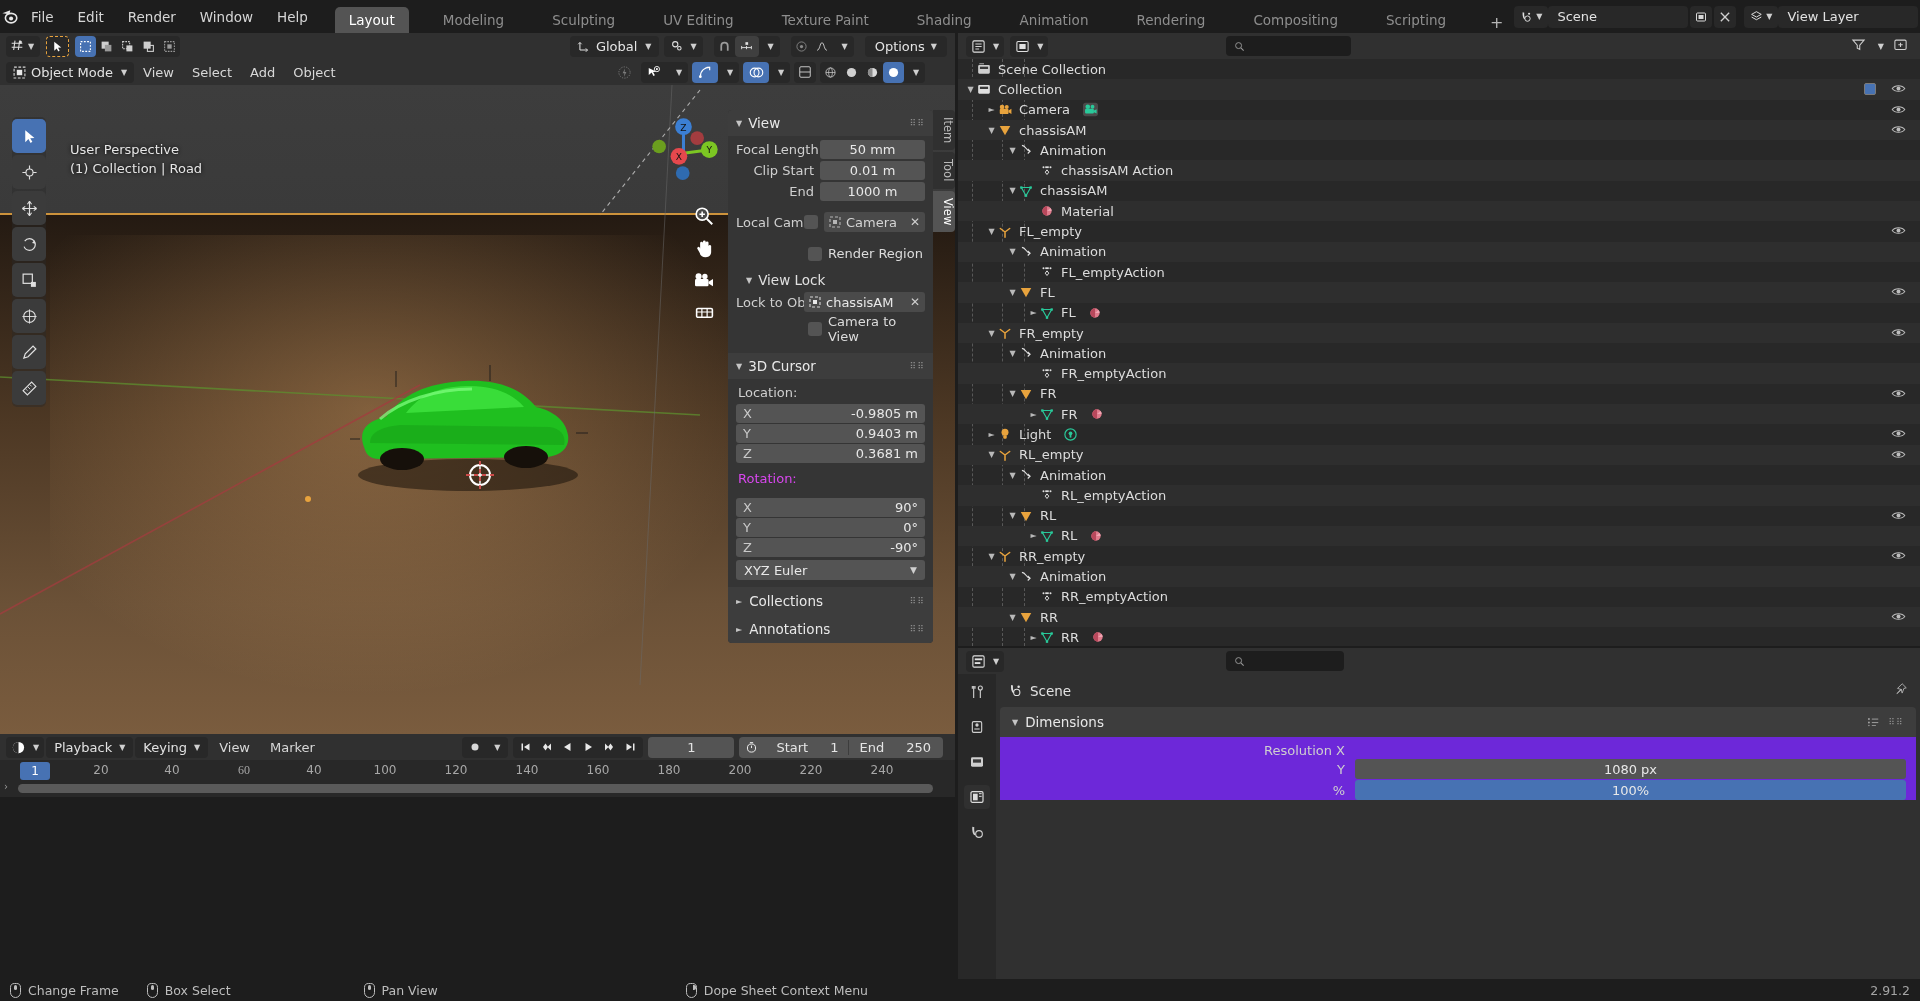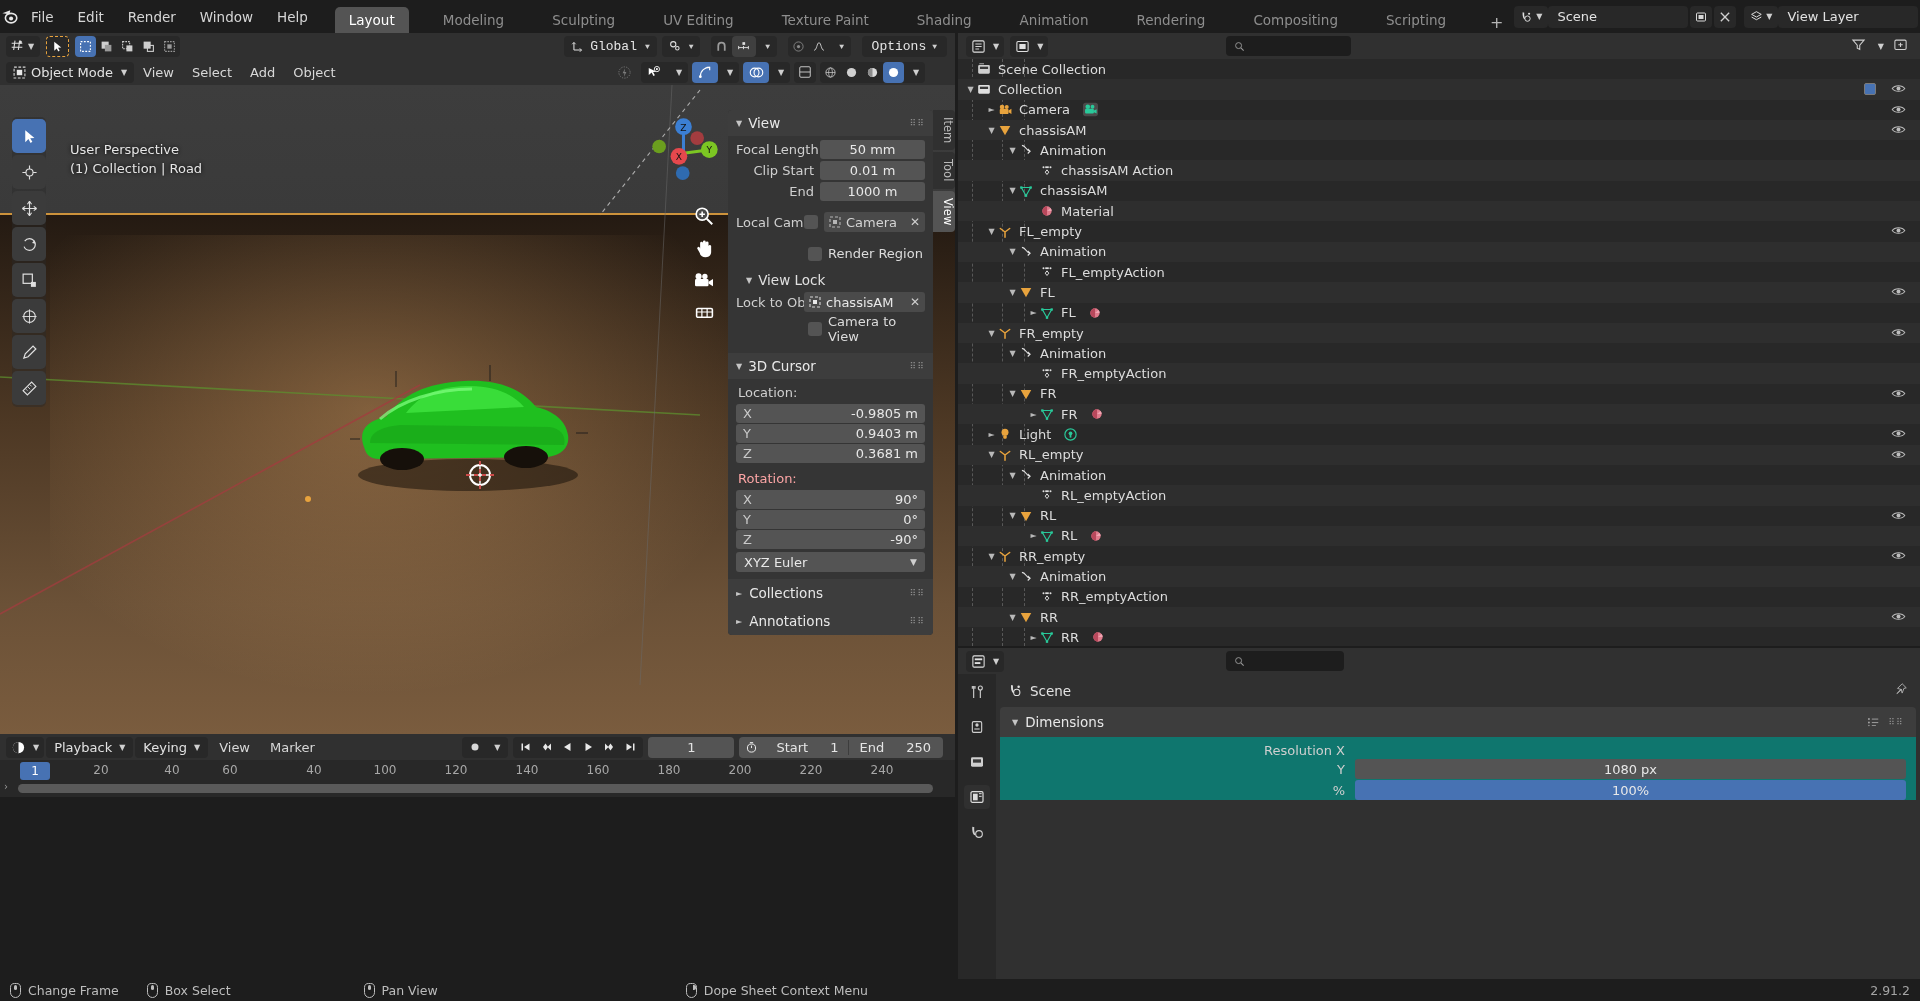--- a/index.html
+++ b/index.html
@@ -182,21 +182,21 @@
   .ptab-ico { width:26px; height:24px; display:flex; align-items:center; justify-content:center; border-radius:4px; }
   .ptab-ico.active { background:#303030; }
   .props-main { position:absolute; left:38px; top:26px; width:924px; height:305px; background:#303030; }
   .bc { display:flex; align-items:center; gap:7px; padding:8px 12px; font-size:13.5px; color:#e3e3e3; }
   .pin { margin-left:auto; color:#b0b0b0; }
   .dim-head {
     display:flex; align-items:center; gap:7px; background:#3d3d3d; padding:7px 12px;
     font-size:13.5px; color:#e8e8e8; margin:0 4px; border-radius:4px 4px 0 0;
   }
   .dim-head .rt { margin-left:auto; display:flex; gap:9px; align-items:center; color:#909090; }
-  .dim-body { background:#0f766e; margin:0 4px; padding:6px 0 0 0; }
+  .dim-body { background:#6d28d9; margin:0 4px; padding:6px 0 0 0; }
   .drow { display:flex; align-items:center; gap:10px; margin-bottom:1px; }
   .dlabel { width:345px; text-align:right; font-size:13px; color:#cfcfcf; }
   .dfield {
     flex:1; margin-right:10px; height:20px; background:#545454; border-radius:3px;
     display:flex; align-items:center; justify-content:center; font-size:13px; color:#e8e8e8;
   }
   .dfield.blue { background:#4772b3; }
   .grip-dots { font-size:9px; letter-spacing:1.1px; line-height:5px; color:#8c8c8c; }
 </style>
 </head>
@@ -322,21 +322,21 @@
             </svg>
         </div>
         <div class="tool-btn">
           <svg width="13" height="13" viewBox="0 0 24 24">
               <rect x="3" y="3" width="18" height="18" fill="none" stroke="#9a9a9a" stroke-width="2" stroke-dasharray="3 2"></rect>
               <rect x="8" y="8" width="8" height="8" fill="#9a9a9a"></rect>
             </svg>
         </div>
       </div>
 
-      <div style="margin-left:auto; display:flex; gap:5px;font-family:Liberation Mono, monospace;">
+      <div style="margin-left:auto; display:flex; gap:5px;">
         <div class="tool-grp" style="padding:0 7px; gap:5px; margin-right:0;">
           <svg width="14" height="14" viewBox="0 0 24 24">
               <path d="M5 19 L5 6 M5 19 L18 19" stroke="#e0e0e0" stroke-width="1.8"></path>
               <path d="M5 6 L8 9 M5 6 L2 9" stroke="#e0e0e0" stroke-width="1.6"></path>
               <path d="M18 19 L15 16 M18 19 L15 22" stroke="#e0e0e0" stroke-width="1.6"></path>
             </svg>
           <span style="font-size:13px;">Global</span>
           <span class="dd-arrow">▼</span>
         </div>
         <div class="tool-grp" style="padding:0 6px; gap:4px;">
@@ -698,21 +698,21 @@
             <span class="v">-0.9805 m</span>
           </div>
           <div class="pfield-lr" style="margin-bottom:1px;">
             <span class="k">Y</span>
             <span class="v">0.9403 m</span>
           </div>
           <div class="pfield-lr">
             <span class="k">Z</span>
             <span class="v">0.3681 m</span>
           </div>
-          <div style="font-size:13px; color:#fca5a5; padding:8px 0 4px 2px;">Rotation:</div>
+          <div style="font-size:13px; color:#d946ef; padding:8px 0 12px 2px;">Rotation:</div>
           <div class="pfield-lr" style="margin-bottom:1px;">
             <span class="k">X</span>
             <span class="v">90°</span>
           </div>
           <div class="pfield-lr" style="margin-bottom:1px;">
             <span class="k">Y</span>
             <span class="v">0°</span>
           </div>
           <div class="pfield-lr">
             <span class="k">Z</span>
@@ -834,21 +834,21 @@
         </div>
       </div>
     </div>
 
     <div class="tl-ruler">
       <div class="tl-playhead" style="left:35px;">
           <span>1</span>
         </div>
       <div class="tl-tick" style="left:101px;">20</div>
       <div class="tl-tick" style="left:172px;">40</div>
-      <div class="tl-tick" style="left:230px;">60</div>
+      <div class="tl-tick" style="left:244px;font-family:Liberation Serif, serif;">60</div>
       <div class="tl-tick" style="left:314px;">40</div>
       <div class="tl-tick" style="left:385px;">100</div>
       <div class="tl-tick" style="left:456px;">120</div>
       <div class="tl-tick" style="left:527px;">140</div>
       <div class="tl-tick" style="left:598px;">160</div>
       <div class="tl-tick" style="left:669px;">180</div>
       <div class="tl-tick" style="left:740px;">200</div>
       <div class="tl-tick" style="left:811px;">220</div>
       <div class="tl-tick" style="left:882px;">240</div>
     </div>

